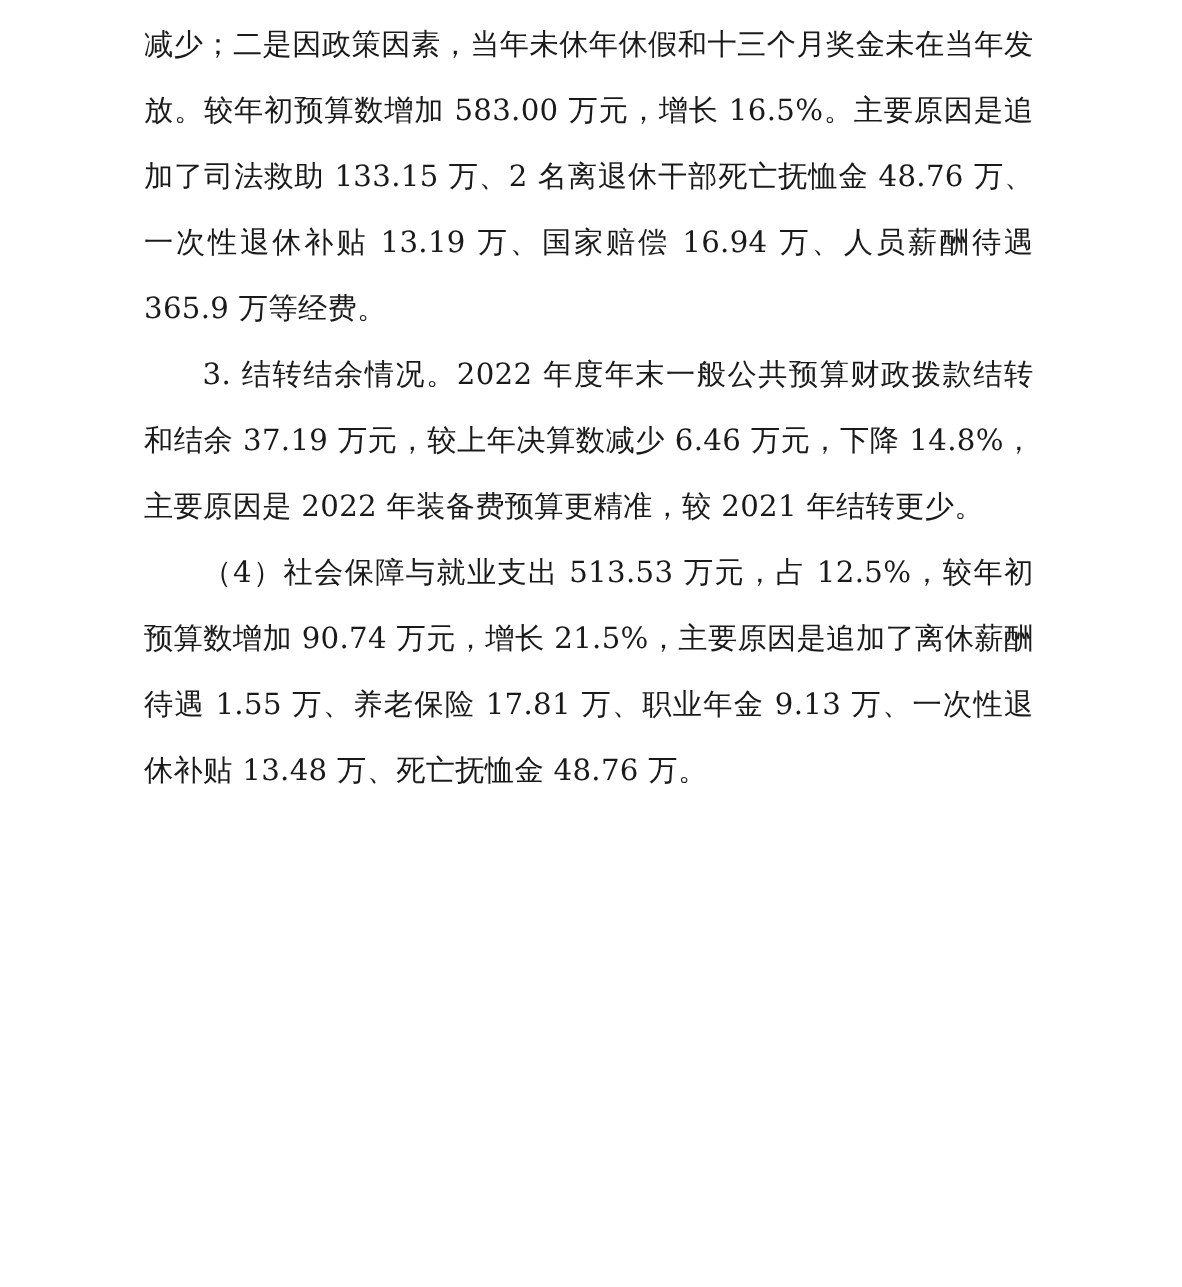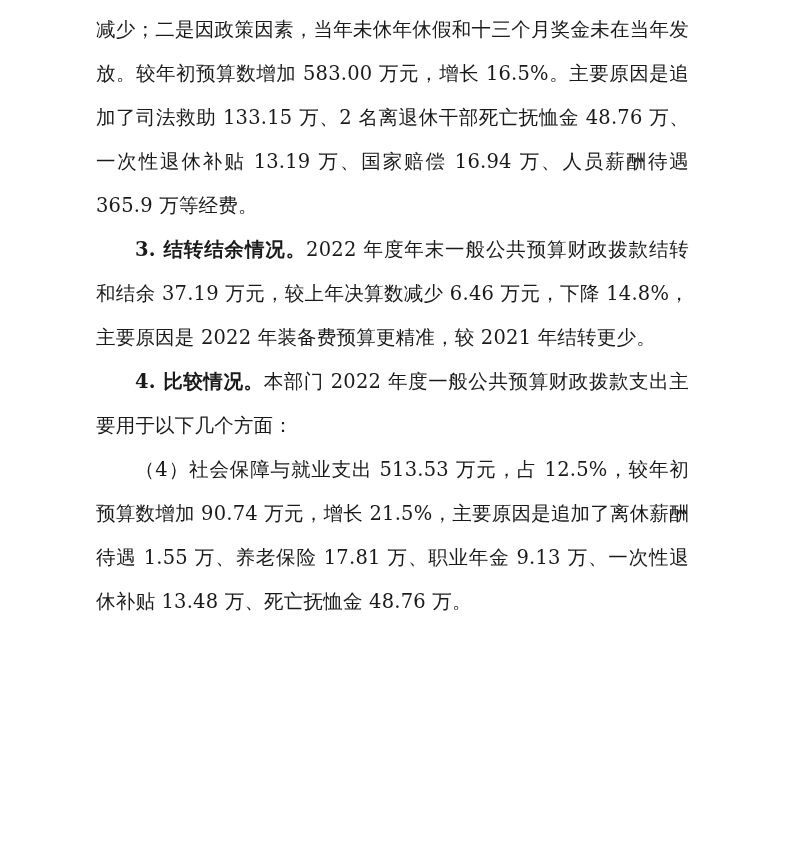--- a/index.html
+++ b/index.html
@@ -30,40 +30,37 @@
   }
   p.para {
     margin: 0;
     text-indent: 0;
   }
   p.indent {
     margin: 0;
     text-indent: 2em;
   }
   .bold {
-    font-weight: bold;
+    font-weight: normal;
   }
 </style>
 </head>
 <body>
 
 <div class="page">
   <div class="doc-body">
 
     <p class="para">
       <span>减少；二是因政策因素，当年未休年休假和十三个月奖金未在当年发放。较年初预算数增加 583.00 万元，增长 16.5%。主要原因是追加了司法救助 133.15 万、2 名离退休干部死亡抚恤金 48.76 万、一次性退休补贴 13.19 万、国家赔偿 16.94 万、人员薪酬待遇 365.9 万等经费。</span>
     </p>
 
     <p class="indent">
       <span class="bold">3. 结转结余情况。</span><span>2022 年度年末一般公共预算财政拨款结转和结余 37.19 万元，较上年决算数减少 6.46 万元，下降 14.8%，主要原因是 2022 年装备费预算更精准，较 2021 年结转更少。</span>
     </p>
 
-    <p class="indent">
-      <span class="bold">4. 比较情况。</span><span>本部门 2022 年度一般公共预算财政拨款支出主要用于以下几个方面：</span>
-    </p>
 
 
 
 
     <p class="indent">
       <span>（4）社会保障与就业支出 513.53 万元，占 12.5%，较年初预算数增加 90.74 万元，增长 21.5%，主要原因是追加了离休薪酬待遇 1.55 万、养老保险 17.81 万、职业年金 9.13 万、一次性退休补贴 13.48 万、死亡抚恤金 48.76 万。</span>
     </p>
 
   </div>
 </div>

